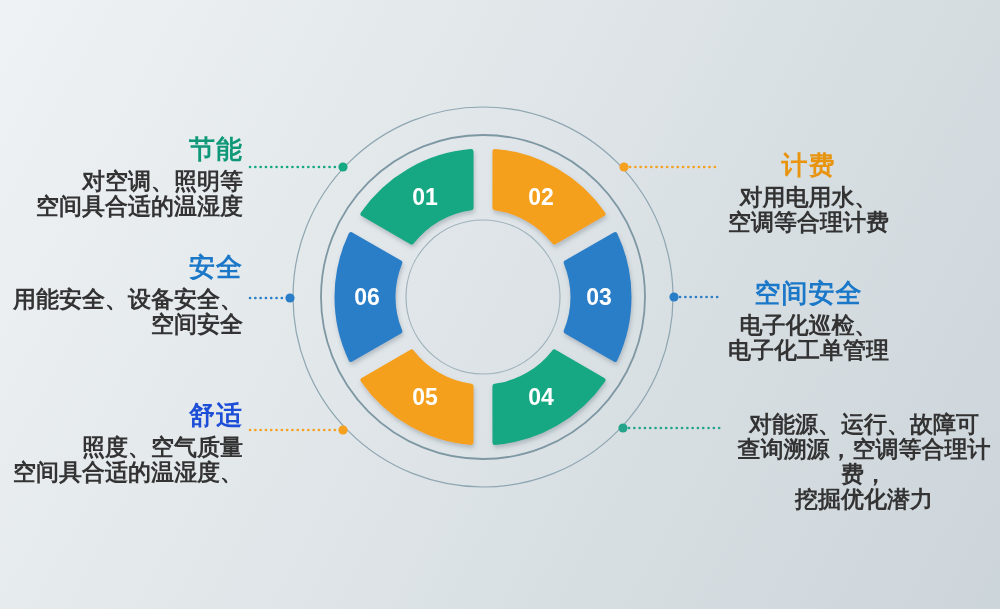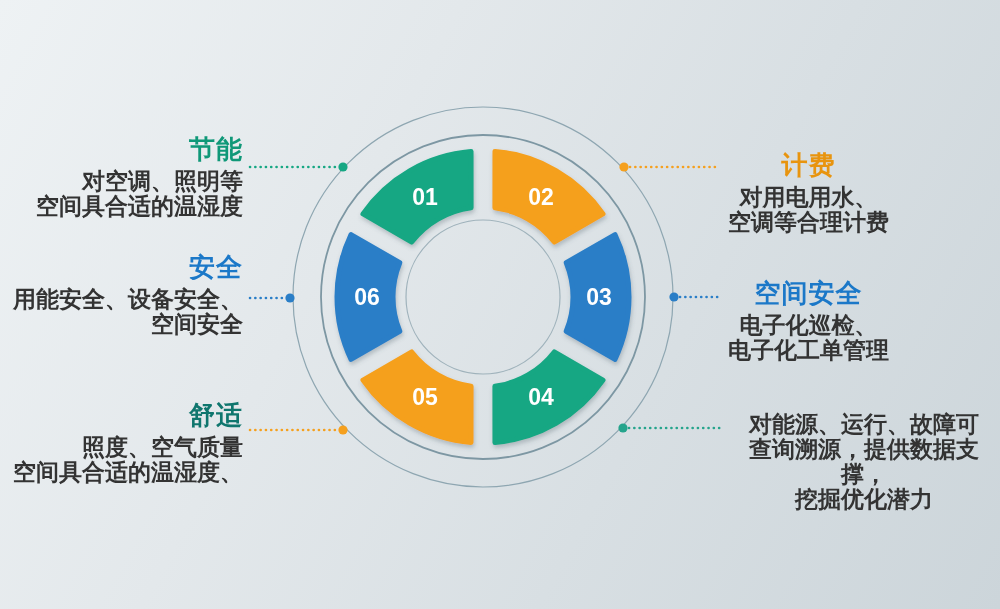--- a/index.html
+++ b/index.html
@@ -76,21 +76,21 @@
 
   <div class="label left label-safety">
     <div class="title" style="color: rgb(27, 120, 200);">安全</div>
     <div class="desc" style="color: rgb(51, 51, 51);">
       <div>用能安全、设备安全、</div>
       <div>空间安全</div>
     </div>
   </div>
 
   <div class="label left label-comfort">
-    <div class="title" style="color: #0f766e;">舒适</div>
+    <div class="title" style="color: #1d4ed8;">舒适</div>
     <div class="desc" style="color: rgb(51, 51, 51);">
       <div>照度、空气质量</div>
       <div>空间具合适的温湿度、</div>
     </div>
   </div>
 
   <div class="label right label-billing">
     <div class="title" style="color: rgb(232, 148, 14);">计费</div>
     <div class="desc" style="color: rgb(51, 51, 51);">
       <div>对用电用水、</div>
@@ -102,18 +102,18 @@
     <div class="title" style="color: rgb(27, 120, 200);">空间安全</div>
     <div class="desc" style="color: rgb(51, 51, 51);">
       <div>电子化巡检、</div>
       <div>电子化工单管理</div>
     </div>
   </div>
 
   <div class="label right label-history">
     <div class="desc" style="color: rgb(51, 51, 51);">
       <div>对能源、运行、故障可</div>
-      <div>查询溯源，提供数据支撑，</div>
+      <div>查询溯源，空调等合理计费，</div>
       <div>挖掘优化潜力</div>
     </div>
   </div>
 
 </div>
 
 </body></html>

